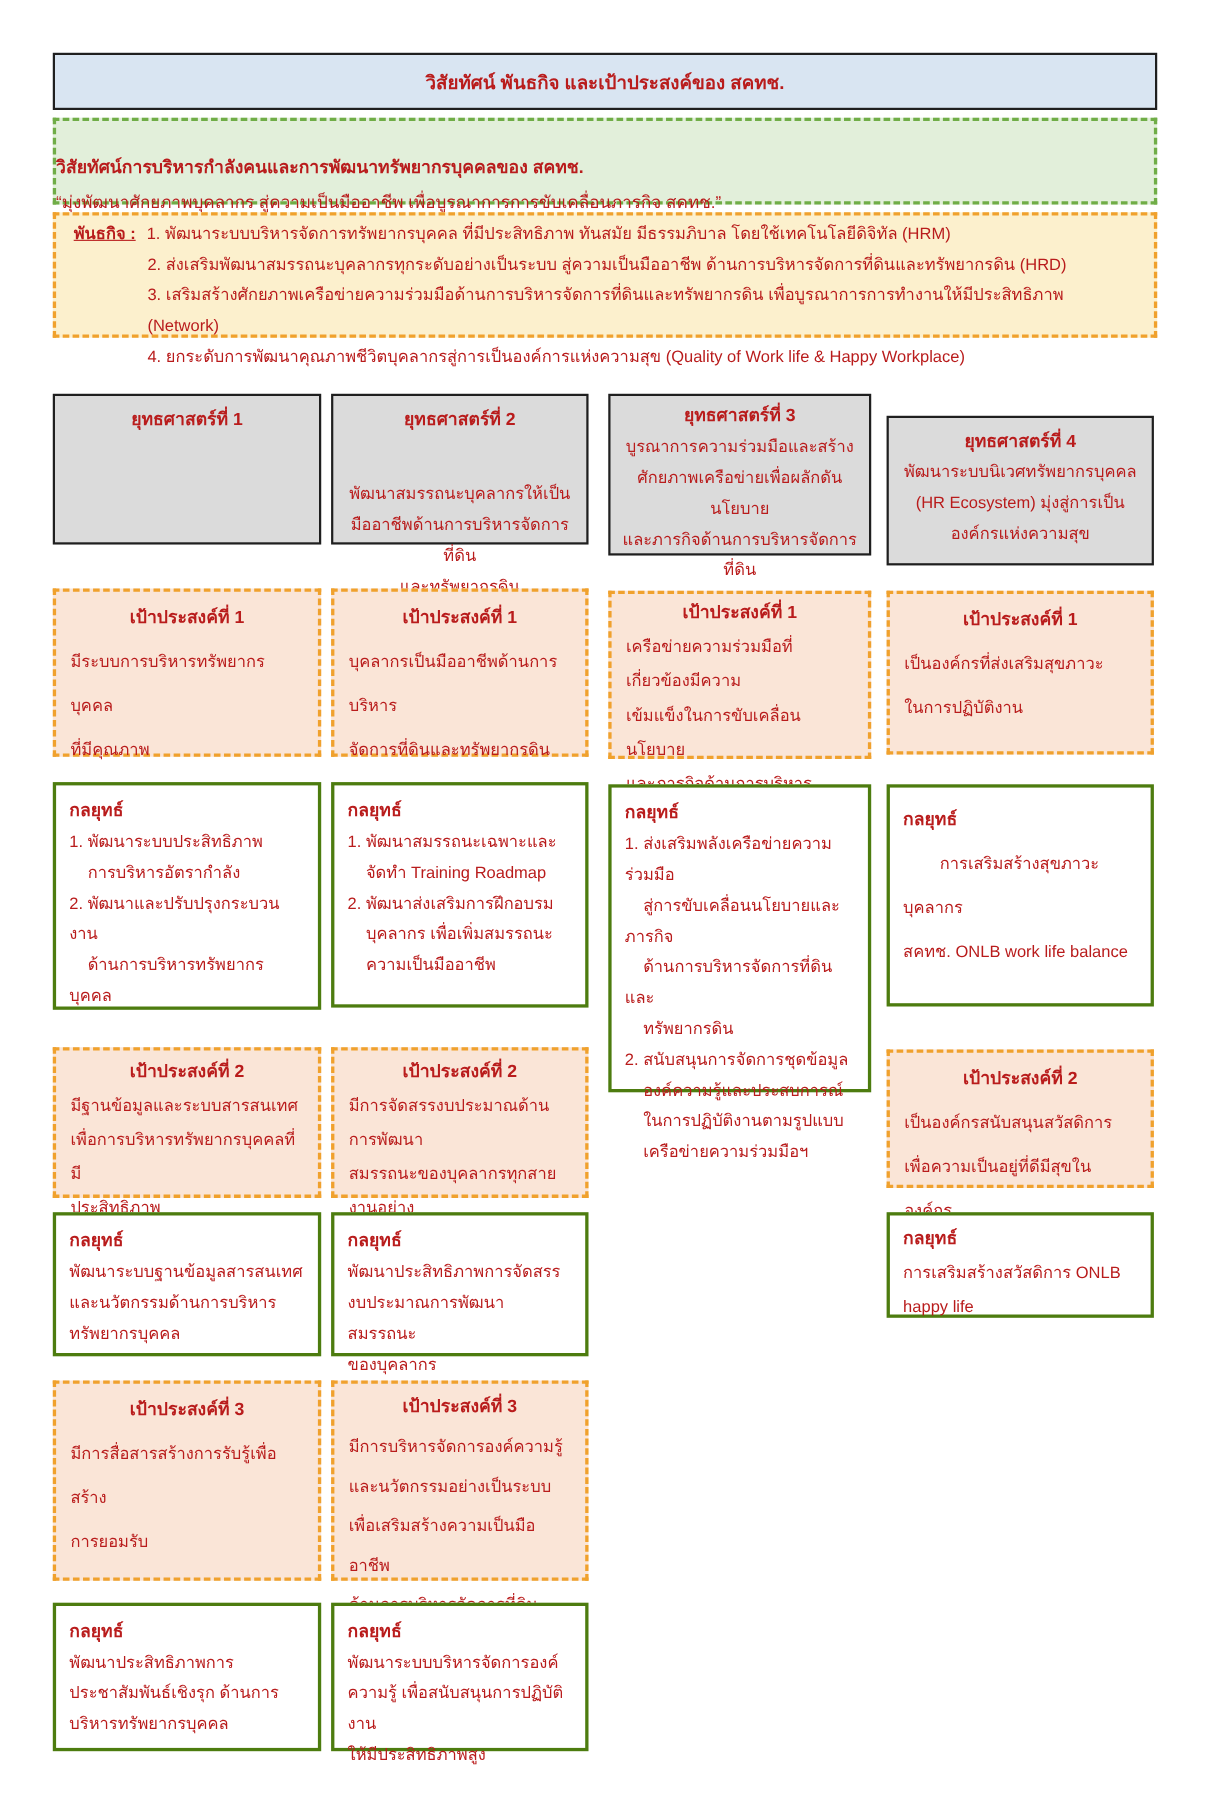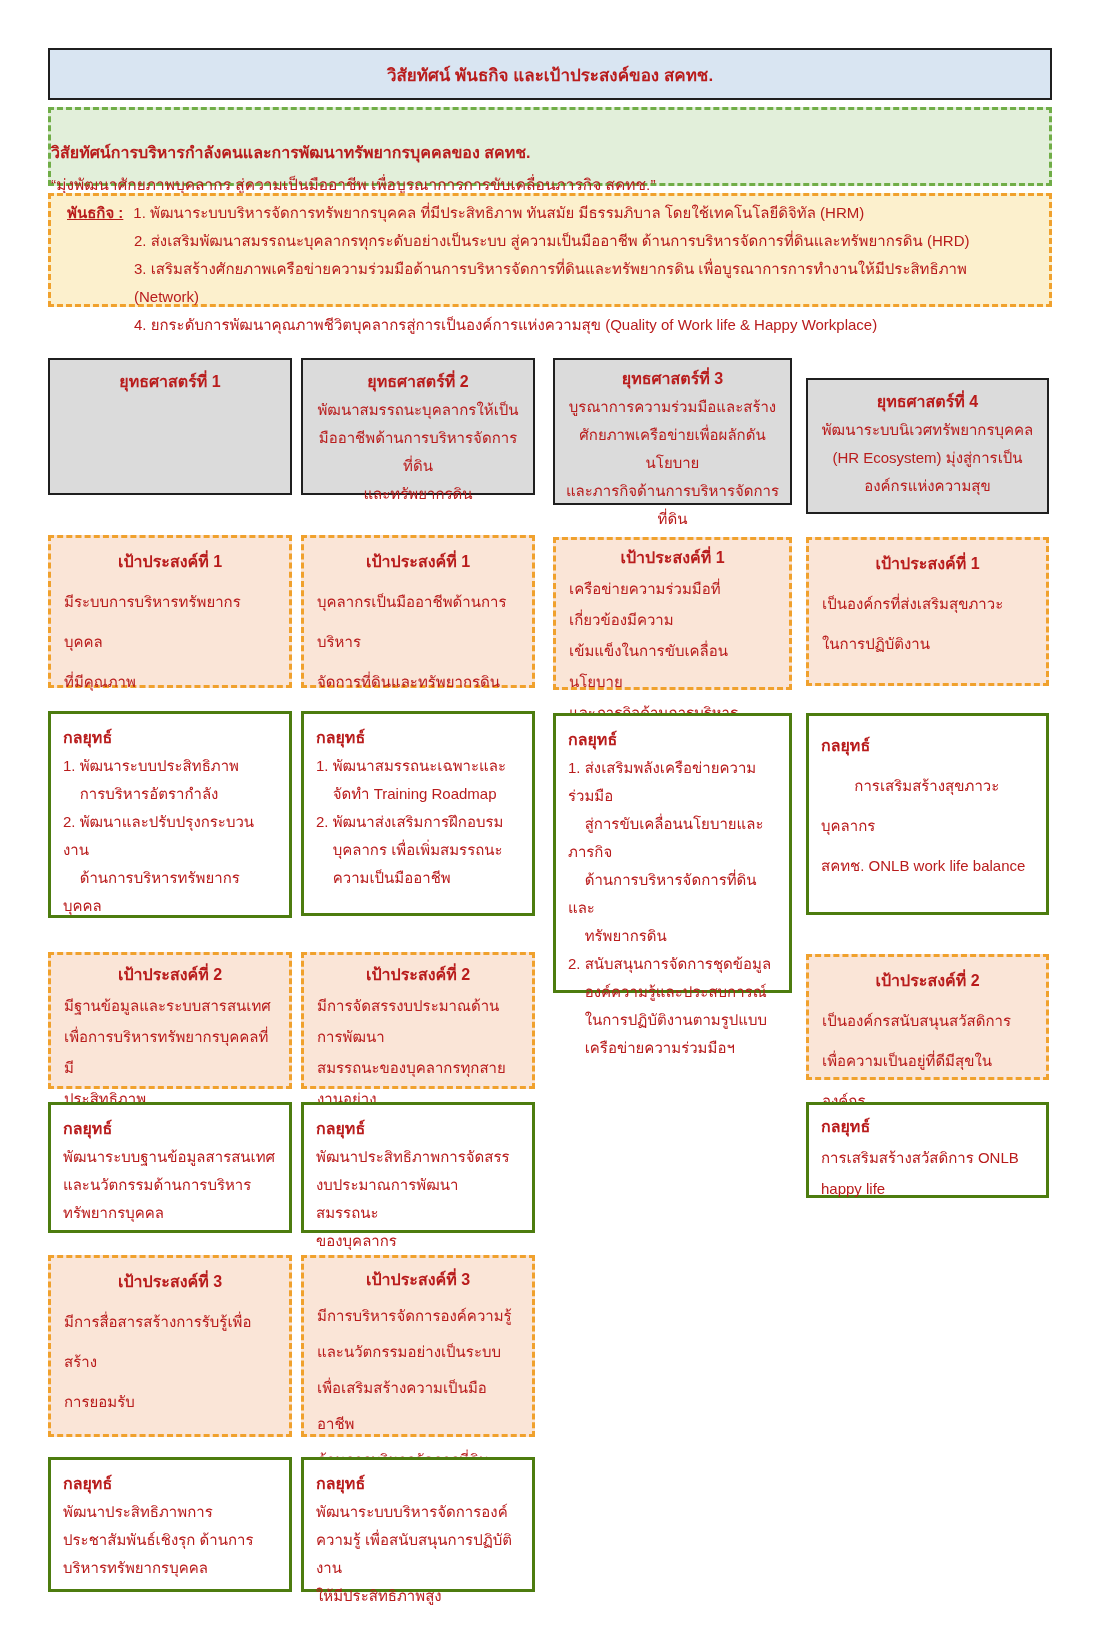--- a/index.html
+++ b/index.html
@@ -56,21 +56,21 @@
     <div class="mission-item mission-ind">2. ส่งเสริมพัฒนาสมรรถนะบุคลากรทุกระดับอย่างเป็นระบบ สู่ความเป็นมืออาชีพ ด้านการบริหารจัดการที่ดินและทรัพยากรดิน (HRD)</div>
     <div class="mission-item mission-ind">3. เสริมสร้างศักยภาพเครือข่ายความร่วมมือด้านการบริหารจัดการที่ดินและทรัพยากรดิน เพื่อบูรณาการการทำงานให้มีประสิทธิภาพ (Network)</div>
     <div class="mission-item mission-ind">4. ยกระดับการพัฒนาคุณภาพชีวิตบุคลากรสู่การเป็นองค์การแห่งความสุข (Quality of Work life &amp; Happy Workplace)</div>
   </div>
 
   <div class="abs strategy-box" style="left:48px;top:358px;width:244px;height:137px;">
     <div class="bhead">ยุทธศาสตร์ที่ 1</div>
   </div>
   <div class="abs strategy-box" style="left:301px;top:358px;width:234px;height:137px;">
     <div class="bhead">ยุทธศาสตร์ที่ 2</div>
-    <div class="body" style="text-align:center;">พัฒนาสมรรถนะบุคลากรให้เป็น
+    <div class="body" style="text-align:center;margin-top:40px;">พัฒนาสมรรถนะบุคลากรให้เป็น
 มืออาชีพด้านการบริหารจัดการที่ดิน
 และทรัพยากรดิน</div>
   </div>
   <div class="abs strategy-box" style="left:553px;top:358px;width:239px;height:147px;padding-top:5px;">
     <div class="bhead">ยุทธศาสตร์ที่ 3</div>
     <div class="body" style="text-align:center;">บูรณาการความร่วมมือและสร้าง
 ศักยภาพเครือข่ายเพื่อผลักดันนโยบาย
 และภารกิจด้านการบริหารจัดการที่ดิน
 และทรัพยากรดิน</div>
   </div>

